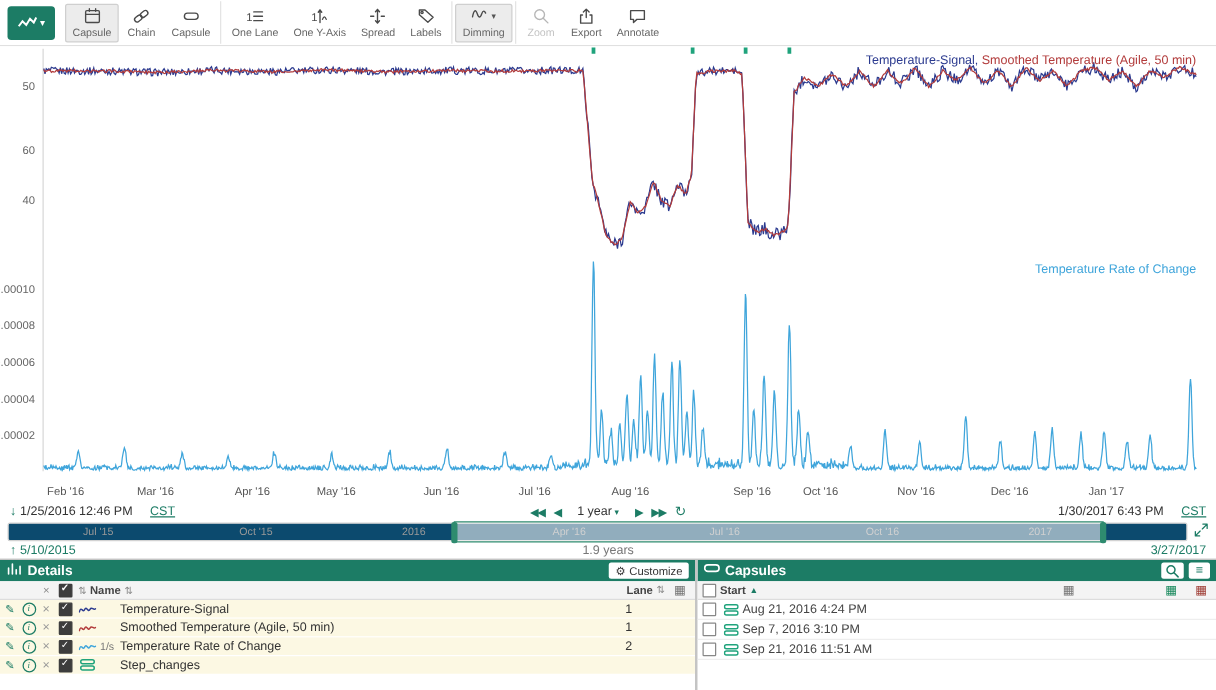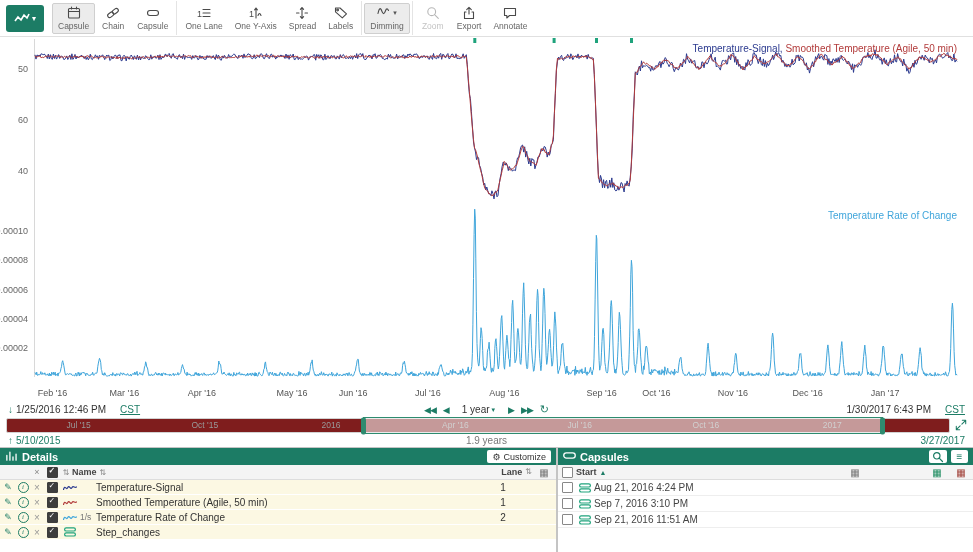--- a/index.html
+++ b/index.html
@@ -43,21 +43,21 @@
   .rr-right{display:flex;align-items:center;gap:3px;justify-content:flex-end;}
   .rr-center{display:flex;align-items:center;gap:7px;}
   .garrow{color:#1c7c65;font-weight:bold;}
   .tzlink{color:#1c7c65;text-decoration:underline;cursor:pointer;margin-left:11px;}
   .pb{background:none;border:none;padding:0;color:#1c7c65;font-size:9px;cursor:pointer;letter-spacing:-1px;}
   .dur{background:none;border:none;font-size:10px;color:#333;display:flex;align-items:center;gap:2px;cursor:pointer;}
   .dur .tb-caret{color:#1c7c65;}
 
   
   .scrub-row{height:17px;display:flex;align-items:center;gap:5px;padding:0 6px;flex:0 0 auto;}
-  .scrub-track{position:relative;flex:1;height:13px;background:#7f1d1d;border:1px solid #d2d2d2;border-radius:2px;}
+  .scrub-track{position:relative;flex:1;height:13px;background:#0c4a6e;border:1px solid #d2d2d2;border-radius:2px;}
   .stick{position:absolute;top:1px;transform:translateX(-50%);font-size:8.5px;color:#999;white-space:nowrap;}
   #scrub-sel{position:absolute;top:-2px;bottom:-2px;border:1px solid #2e8b6f;background:rgba(255,255,255,0.55);}
   .handle{position:absolute;top:50%;transform:translateY(-50%);width:5px;height:17px;background:#2e8b6f;border-radius:2px;}
   .hl{left:-3px;}.hr{right:-3px;}
   .smsvg{width:12px;height:12px;fill:none;stroke:#1c7c65;stroke-width:1.2;stroke-linecap:round;stroke-linejoin:round;}
 
   
   .invest-row{height:13px;display:grid;grid-template-columns:1fr auto 1fr;align-items:center;
               font-size:10px;padding:0 8px;flex:0 0 auto;}
   .iv-left{display:flex;gap:3px;color:#1c7c65;}
@@ -251,38 +251,38 @@
         <polyline points="35.0,18.7 36.0,20.3 37.0,19.9 38.1,19.5 39.1,19.0 40.1,19.0 41.1,20.8 42.2,20.1 43.2,20.6 44.2,20.4 45.2,19.1 46.3,20.0 47.3,18.8 48.3,19.3 49.3,19.0 50.4,20.0 51.4,19.2 52.4,19.3 53.4,20.6 54.5,19.3 55.5,19.8 56.5,18.7 57.5,19.2 58.6,19.8 59.6,18.6 60.6,20.6 61.6,19.9 62.7,20.1 63.7,20.3 64.7,19.3 65.7,20.1 66.8,20.1 67.8,20.5 68.8,19.4 69.8,19.1 70.9,19.6 71.9,20.8 72.9,20.7 73.9,19.2 75.0,18.9 76.0,19.8 77.0,19.6 78.0,20.1 79.1,20.7 80.1,19.3 81.1,19.6 82.1,19.3 83.1,19.0 84.2,20.9 85.2,20.9 86.2,19.2 87.2,18.8 88.3,18.9 89.3,20.7 90.3,19.7 91.3,18.9 92.4,19.6 93.4,20.8 94.4,21.1 95.4,20.1 96.5,20.8 97.5,21.0 98.5,19.9 99.5,21.1 100.6,19.4 101.6,19.6 102.6,19.3 103.6,20.8 104.7,19.4 105.7,20.6 106.7,21.1 107.7,19.6 108.8,20.0 109.8,20.4 110.8,19.9 111.8,20.1 112.9,20.9 113.9,20.4 114.9,20.4 115.9,21.5 117.0,19.6 118.0,21.8 119.0,20.0 120.0,21.1 121.1,20.8 122.1,21.3 123.1,20.3 124.1,21.9 125.2,20.1 126.2,19.9 127.2,20.8 128.2,20.2 129.2,20.8 130.3,20.8 131.3,21.9 132.3,21.6 133.3,20.0 134.4,21.2 135.4,21.6 136.4,20.7 137.4,19.5 138.5,20.8 139.5,19.5 140.5,21.1 141.5,21.0 142.6,19.6 143.6,19.8 144.6,20.7 145.6,21.4 146.7,19.9 147.7,20.2 148.7,20.4 149.7,21.1 150.8,19.6 151.8,20.2 152.8,20.8 153.8,20.2 154.9,19.1 155.9,19.5 156.9,20.5 157.9,18.9 159.0,20.8 160.0,18.7 161.0,20.2 162.0,19.2 163.1,20.0 164.1,19.9 165.1,18.6 166.1,18.7 167.2,19.3 168.2,18.3 169.2,19.4 170.2,19.6 171.3,19.9 172.3,19.5 173.3,18.4 174.3,18.8 175.3,20.1 176.4,19.0 177.4,19.7 178.4,19.4 179.4,18.9 180.5,20.5 181.5,20.1 182.5,19.7 183.5,18.6 184.6,19.1 185.6,18.8 186.6,19.9 187.6,19.1 188.7,18.5 189.7,19.0 190.7,18.7 191.7,20.7 192.8,20.4 193.8,19.7 194.8,18.9 195.8,19.3 196.9,19.9 197.9,19.2 198.9,20.4 199.9,20.3 201.0,20.4 202.0,20.9 203.0,20.9 204.0,19.5 205.1,20.8 206.1,19.2 207.1,20.0 208.1,19.6 209.2,20.2 210.2,19.4 211.2,19.3 212.2,21.0 213.3,19.8 214.3,20.9 215.3,19.8 216.3,19.8 217.4,21.2 218.4,21.2 219.4,19.6 220.4,20.9 221.4,19.5 222.5,20.1 223.5,19.3 224.5,20.1 225.5,21.0 226.6,21.1 227.6,20.3 228.6,20.4 229.6,20.7 230.7,20.6 231.7,20.6 232.7,20.5 233.7,20.5 234.8,20.4 235.8,19.5 236.8,19.6 237.8,20.7 238.9,19.6 239.9,20.3 240.9,19.1 241.9,19.2 243.0,18.7 244.0,19.9 245.0,19.1 246.0,19.1 247.1,20.4 248.1,19.2 249.1,20.2 250.1,18.7 251.2,19.0 252.2,19.7 253.2,19.1 254.2,19.0 255.3,19.8 256.3,18.2 257.3,18.0 258.3,19.7 259.4,18.2 260.4,18.7 261.4,19.1 262.4,19.7 263.5,18.5 264.5,18.6 265.5,18.1 266.5,20.0 267.5,18.9 268.6,18.5 269.6,20.2 270.6,19.4 271.6,19.5 272.7,18.5 273.7,18.2 274.7,20.4 275.7,19.0 276.8,19.8 277.8,18.4 278.8,19.6 279.8,19.7 280.9,19.1 281.9,19.8 282.9,18.8 283.9,20.3 285.0,18.7 286.0,19.7 287.0,19.2 288.0,20.8 289.1,18.9 290.1,20.7 291.1,20.3 292.1,18.9 293.2,20.0 294.2,19.7 295.2,19.1 296.2,19.8 297.3,19.2 298.3,20.2 299.3,21.0 300.3,20.7 301.4,19.8 302.4,20.2 303.4,19.7 304.4,19.3 305.5,21.0 306.5,19.9 307.5,20.4 308.5,21.4 309.6,19.9 310.6,20.5 311.6,19.5 312.6,19.7 313.6,20.3 314.7,21.5 315.7,19.6 316.7,20.7 317.7,19.4 318.8,21.3 319.8,19.7 320.8,19.3 321.8,21.1 322.9,19.6 323.9,19.8 324.9,19.5 325.9,20.1 327.0,19.4 328.0,20.9 329.0,20.8 330.0,20.1 331.1,19.6 332.1,20.9 333.1,20.6 334.1,19.5 335.2,20.1 336.2,21.0 337.2,20.0 338.2,20.1 339.3,19.3 340.3,19.1 341.3,19.3 342.3,20.6 343.4,20.9 344.4,20.3 345.4,20.2 346.4,18.7 347.5,20.6 348.5,19.9 349.5,19.5 350.5,18.9 351.6,19.3 352.6,19.0 353.6,20.2 354.6,18.8 355.7,19.6 356.7,20.3 357.7,18.8 358.7,18.6 359.7,19.8 360.8,19.6 361.8,18.8 362.8,18.6 363.8,19.3 364.9,20.4 365.9,18.5 366.9,19.6 367.9,20.0 369.0,19.3 370.0,20.6 371.0,18.8 372.0,20.7 373.1,20.0 374.1,18.8 375.1,19.4 376.1,20.0 377.2,19.4 378.2,19.2 379.2,18.6 380.2,19.8 381.3,19.2 382.3,19.9 383.3,20.4 384.3,18.9 385.4,18.7 386.4,19.3 387.4,19.0 388.4,19.0 389.5,20.1 390.5,20.8 391.5,20.5 392.5,19.5 393.6,20.0 394.6,21.0 395.6,20.9 396.6,19.1 397.7,20.9 398.7,19.8 399.7,20.5 400.7,20.2 401.8,18.8 402.8,20.8 403.8,20.6 404.8,21.0 405.8,19.9 406.9,20.6 407.9,20.6 408.9,20.4 409.9,18.9 411.0,20.4 412.0,19.6 413.0,19.1 414.0,19.9 415.1,20.0 416.1,19.5 417.1,20.9 418.1,18.9 419.2,20.5 420.2,20.0 421.2,19.2 422.2,19.2 423.3,19.7 424.3,19.2 425.3,20.1 426.3,18.9 427.4,20.6 428.4,19.8 429.4,20.4 430.4,20.3 431.5,19.0 432.5,18.5 433.5,20.1 434.5,19.0 435.6,20.3 436.6,18.6 437.6,19.1 438.6,19.0 439.7,18.8 440.7,19.4 441.7,20.5 442.7,19.1 443.8,19.1 444.8,19.9 445.8,19.3 446.8,18.6 447.9,19.2 448.9,19.4 449.9,19.5 450.9,19.9 451.9,18.8 453.0,20.2 454.0,19.8 455.0,20.4 456.0,18.6 457.1,18.7 458.1,18.7 459.1,19.6 460.1,20.1 461.2,20.7 462.2,20.6 463.2,18.6 464.2,19.8 465.3,19.0 466.3,20.2 467.3,29.7 468.3,41.3 469.4,54.6 470.4,66.8 471.4,79.4 472.4,90.9 473.5,102.6 474.5,111.2 475.5,112.7 476.5,116.1 477.6,120.2 478.6,125.1 479.6,129.2 480.6,133.4 481.7,136.9 482.7,142.5 483.7,147.0 484.7,150.9 485.8,152.5 486.8,153.6 487.8,154.1 488.8,156.9 489.9,156.6 490.9,157.6 491.9,158.9 492.9,158.1 494.0,157.9 495.0,155.3 496.0,155.3 497.0,154.5 498.0,152.3 499.1,147.2 500.1,142.8 501.1,138.5 502.1,133.7 503.2,129.7 504.2,124.4 505.2,125.6 506.2,126.9 507.3,128.8 508.3,130.5 509.3,132.4 510.3,133.3 511.4,131.8 512.4,131.9 513.4,131.3 514.4,130.2 515.5,128.3 516.5,128.4 517.5,125.1 518.5,121.9 519.6,118.7 520.6,114.9 521.6,111.6 522.6,109.4 523.7,109.8 524.7,112.2 525.7,116.1 526.7,117.7 527.8,119.5 528.8,123.3 529.8,124.2 530.8,124.4 531.9,125.5 532.9,125.7 533.9,126.1 534.9,127.1 536.0,128.3 537.0,125.7 538.0,121.9 539.0,118.6 540.1,116.3 541.1,114.2 542.1,111.3 543.1,113.0 544.1,112.3 545.2,115.5 546.2,115.2 547.2,117.4 548.2,117.3 549.3,117.1 550.3,112.0 551.3,108.6 552.3,106.3 553.4,98.5 554.4,76.6 555.4,54.3 556.4,32.0 557.5,21.1 558.5,22.4 559.5,21.1 560.5,21.8 561.6,21.2 562.6,22.1 563.6,21.6 564.6,21.1 565.7,19.7 566.7,19.4 567.7,20.6 568.7,19.0 569.8,19.3 570.8,20.8 571.8,20.8 572.8,19.0 573.9,19.2 574.9,19.7 575.9,19.5 576.9,20.5 578.0,19.7 579.0,19.0 580.0,19.8 581.0,20.8 582.1,19.0 583.1,20.0 584.1,20.1 585.1,18.8 586.2,20.3 587.2,18.7 588.2,19.8 589.2,20.4 590.2,21.3 591.3,20.4 592.3,22.5 593.3,22.1 594.3,37.3 595.4,64.0 596.4,90.4 597.4,116.4 598.4,141.1 599.5,142.3 600.5,142.9 601.5,145.1 602.5,146.1 603.6,146.8 604.6,147.9 605.6,147.8 606.6,148.9 607.7,148.7 608.7,147.5 609.7,146.3 610.7,147.5 611.8,146.8 612.8,145.7 613.8,148.0 614.8,147.5 615.9,149.2 616.9,149.2 617.9,149.5 618.9,151.7 620.0,150.4 621.0,149.9 622.0,150.0 623.0,150.7 624.1,149.3 625.1,148.4 626.1,147.7 627.1,148.7 628.2,146.8 629.2,146.1 630.2,143.3 631.2,129.3 632.3,104.9 633.3,82.6 634.3,59.8 635.3,36.2 636.3,35.2 637.4,35.1 638.4,32.4 639.4,30.0 640.4,29.6 641.5,28.0 642.5,26.5 643.5,24.8 644.5,26.3 645.6,27.3 646.6,26.1 647.6,26.8 648.6,27.9 649.7,29.0 650.7,28.8 651.7,30.6 652.7,30.4 653.8,31.4 654.8,32.1 655.8,31.6 656.8,29.3 657.9,30.2 658.9,28.1 659.9,26.8 660.9,25.9 662.0,25.6 663.0,23.8 664.0,22.8 665.0,23.9 666.1,23.0 667.1,23.6 668.1,23.5 669.1,24.9 670.2,26.7 671.2,27.6 672.2,27.2 673.2,28.3 674.3,31.1 675.3,30.1 676.3,31.2 677.3,31.5 678.4,29.9 679.4,30.1 680.4,27.4 681.4,27.9 682.4,25.7 683.5,25.6 684.5,23.8 685.5,22.9 686.5,21.8 687.6,19.2 688.6,20.4 689.6,22.0 690.6,22.9 691.7,23.2 692.7,26.2 693.7,26.4 694.7,28.3 695.8,29.9 696.8,30.4 697.8,30.2 698.8,32.6 699.9,30.5 700.9,31.1 701.9,29.3 702.9,28.1 704.0,26.0 705.0,26.2 706.0,23.8 707.0,22.4 708.1,21.8 709.1,20.1 710.1,18.8 711.1,20.6 712.2,22.8 713.2,23.6 714.2,24.4 715.2,25.5 716.3,25.6 717.3,27.2 718.3,28.0 719.3,29.3 720.4,28.2 721.4,29.4 722.4,27.6 723.4,27.0 724.5,26.9 725.5,25.7 726.5,24.2 727.5,22.4 728.5,21.3 729.6,21.1 730.6,17.7 731.6,18.1 732.6,18.0 733.7,20.1 734.7,20.7 735.7,21.1 736.7,24.3 737.8,24.6 738.8,27.5 739.8,28.3 740.8,29.3 741.9,29.8 742.9,33.0 743.9,31.7 744.9,29.8 746.0,29.6 747.0,28.9 748.0,27.8 749.0,26.4 750.1,24.0 751.1,23.6 752.1,22.9 753.1,21.5 754.2,18.8 755.2,19.6 756.2,21.1 757.2,22.5 758.3,22.6 759.3,23.2 760.3,24.9 761.3,24.5 762.4,25.5 763.4,27.0 764.4,25.9 765.4,27.1 766.5,25.3 767.5,25.0 768.5,24.9 769.5,23.7 770.6,22.7 771.6,21.5 772.6,20.3 773.6,19.5 774.6,18.1 775.7,17.4 776.7,16.8 777.7,19.8 778.7,20.1 779.8,21.0 780.8,21.7 781.8,24.5 782.8,25.2 783.9,25.2 784.9,26.8 785.9,28.7 786.9,28.5 788.0,28.6 789.0,28.9 790.0,27.3 791.0,26.7 792.1,26.6 793.1,24.7 794.1,23.9 795.1,22.0 796.2,21.2 797.2,19.8 798.2,20.3 799.2,20.2 800.3,22.0 801.3,21.9 802.3,23.2 803.3,24.4 804.4,26.4 805.4,28.0 806.4,28.1 807.4,30.4 808.5,32.0 809.5,31.5 810.5,31.1 811.5,28.8 812.6,28.7 813.6,27.5 814.6,24.6 815.6,24.9 816.7,21.5 817.7,21.7 818.7,20.3 819.7,18.8 820.7,17.3 821.8,17.3 822.8,18.7 823.8,20.3 824.8,21.8 825.9,22.7 826.9,22.6 827.9,24.0 828.9,25.7 830.0,25.8 831.0,27.0 832.0,28.1 833.0,27.0 834.1,25.0 835.1,25.3 836.1,25.1 837.1,23.6 838.2,23.7 839.2,22.6 840.2,21.4 841.2,21.3 842.3,19.1 843.3,20.5 844.3,20.7 845.3,22.3 846.4,25.0 847.4,24.5 848.4,26.1 849.4,28.0 850.5,29.4 851.5,28.8 852.5,31.6 853.5,31.2 854.6,30.4 855.6,30.1 856.6,28.2 857.6,27.4 858.7,25.8 859.7,26.5 860.7,25.2 861.7,22.3 862.8,21.5 863.8,20.1 864.8,20.1 865.8,18.8 866.8,19.8 867.9,18.0 868.9,19.2 869.9,17.7 870.9,19.4 872.0,17.1 873.0,16.8 874.0,17.8 875.0,17.0 876.1,18.5 877.1,17.2 878.1,19.0 879.1,19.3 880.2,20.5 881.2,21.0 882.2,22.8 883.2,24.0 884.3,23.8 885.3,26.3 886.3,26.8 887.3,28.0 888.4,26.2 889.4,24.5 890.4,25.1 891.4,24.0 892.5,23.0 893.5,22.7 894.5,22.3 895.5,20.9 896.6,21.8 897.6,19.9 898.6,20.2 899.6,22.4 900.7,21.7 901.7,24.5 902.7,25.2 903.7,26.2 904.8,28.0 905.8,28.5 906.8,29.3 907.8,30.1 908.9,32.2 909.9,30.6 910.9,31.3 911.9,29.9 912.9,27.7 914.0,25.8 915.0,25.3 916.0,23.5 917.0,22.7 918.1,23.0 919.1,19.9 920.1,20.2 921.1,20.7 922.2,19.9 923.2,21.1 924.2,20.5 925.2,22.0 926.3,22.2 927.3,23.3 928.3,22.4 929.3,23.9 930.4,25.1 931.4,25.0 932.4,23.2 933.4,24.0 934.5,23.3 935.5,22.2 936.5,22.3 937.5,19.8 938.6,19.1 939.6,19.0 940.6,19.7 941.6,17.4 942.7,17.6 943.7,16.3 944.7,16.7 945.7,18.3 946.8,18.6 947.8,17.9 948.8,20.2 949.8,18.8 950.9,19.6 951.9,21.1 952.9,21.9 953.9,21.1 955.0,22.2 956.0,21.5 957.0,22.9" fill="none" stroke="#b23b3b" stroke-width="1"></polyline>
         <rect x="473.3" y="1" width="3" height="5" fill="#1fa37c"></rect>
         <rect x="552.6" y="1" width="3" height="5" fill="#1fa37c"></rect>
         <rect x="595.0" y="1" width="3" height="5" fill="#1fa37c"></rect>
         <rect x="630.0" y="1" width="3" height="5" fill="#1fa37c"></rect>
         <polyline points="35.0,335.4 35.6,336.9 36.2,337.8 36.7,335.1 37.3,338.1 37.9,338.5 38.5,337.4 39.0,337.1 39.6,337.7 40.2,337.3 40.8,334.6 41.3,336.7 41.9,337.6 42.5,335.7 43.1,337.2 43.6,336.7 44.2,337.4 44.8,335.8 45.4,337.3 45.9,338.3 46.5,337.7 47.1,338.0 47.7,336.8 48.3,338.4 48.8,339.0 49.4,336.1 50.0,338.8 50.6,337.0 51.1,338.8 51.7,335.2 52.3,337.0 52.9,337.4 53.4,335.1 54.0,338.1 54.6,336.1 55.2,335.1 55.7,338.7 56.3,337.5 56.9,338.1 57.5,336.4 58.0,339.1 58.6,336.1 59.2,336.3 59.8,335.6 60.4,334.6 60.9,331.7 61.5,329.7 62.1,325.2 62.7,323.7 63.2,325.7 63.8,328.6 64.4,332.1 65.0,335.9 65.5,337.8 66.1,337.9 66.7,337.2 67.3,336.5 67.8,337.1 68.4,337.4 69.0,337.3 69.6,336.5 70.2,337.3 70.7,336.6 71.3,336.9 71.9,338.1 72.5,338.4 73.0,338.5 73.6,337.8 74.2,338.8 74.8,339.0 75.3,337.2 75.9,336.0 76.5,339.0 77.1,338.8 77.6,337.5 78.2,335.1 78.8,337.5 79.4,339.0 79.9,335.7 80.5,338.0 81.1,337.8 81.7,335.8 82.3,335.6 82.8,336.1 83.4,335.1 84.0,336.4 84.6,335.9 85.1,336.3 85.7,338.8 86.3,336.1 86.9,336.7 87.4,336.6 88.0,338.0 88.6,338.1 89.2,338.7 89.7,337.9 90.3,338.5 90.9,337.3 91.5,337.1 92.0,337.7 92.6,335.2 93.2,337.2 93.8,338.4 94.4,337.3 94.9,336.5 95.5,336.2 96.1,336.1 96.7,336.3 97.2,334.9 97.8,329.4 98.4,326.1 99.0,323.2 99.5,321.3 100.1,322.9 100.7,325.3 101.3,332.5 101.8,333.8 102.4,337.7 103.0,336.5 103.6,338.1 104.1,338.4 104.7,335.7 105.3,337.1 105.9,338.4 106.5,338.9 107.0,339.0 107.6,339.0 108.2,338.8 108.8,338.7 109.3,338.9 109.9,337.8 110.5,337.5 111.1,338.1 111.6,337.4 112.2,338.7 112.8,335.6 113.4,337.6 113.9,338.2 114.5,338.4 115.1,337.1 115.7,339.1 116.3,337.7 116.8,336.4 117.4,338.0 118.0,337.5 118.6,337.1 119.1,337.2 119.7,338.9 120.3,336.1 120.9,335.6 121.4,336.2 122.0,337.4 122.6,337.9 123.2,335.9 123.7,336.9 124.3,336.7 124.9,337.9 125.5,338.0 126.0,337.5 126.6,338.3 127.2,336.9 127.8,336.6 128.4,337.9 128.9,338.7 129.5,338.4 130.1,338.3 130.7,337.1 131.2,339.1 131.8,337.9 132.4,337.2 133.0,336.3 133.5,337.1 134.1,337.8 134.7,335.0 135.3,336.0 135.8,337.8 136.4,336.5 137.0,334.3 137.6,338.4 138.1,338.3 138.7,337.5 139.3,336.9 139.9,335.5 140.5,336.6 141.0,337.5 141.6,336.7 142.2,337.9 142.8,338.1 143.3,335.1 143.9,334.1 144.5,329.9 145.1,328.8 145.6,324.8 146.2,326.2 146.8,330.3 147.4,330.5 147.9,333.2 148.5,337.4 149.1,338.7 149.7,337.5 150.3,338.3 150.8,338.7 151.4,337.2 152.0,337.4 152.6,338.7 153.1,338.0 153.7,337.8 154.3,337.9 154.9,336.8 155.4,335.6 156.0,335.6 156.6,337.9 157.2,337.2 157.7,338.2 158.3,336.1 158.9,338.1 159.5,336.3 160.0,336.9 160.6,338.1 161.2,338.7 161.8,336.1 162.4,338.8 162.9,336.5 163.5,336.1 164.1,336.6 164.7,337.4 165.2,336.0 165.8,338.1 166.4,337.2 167.0,337.4 167.5,337.7 168.1,337.8 168.7,337.7 169.3,337.3 169.8,338.8 170.4,337.0 171.0,338.0 171.6,338.5 172.1,338.1 172.7,337.5 173.3,336.2 173.9,338.6 174.5,338.5 175.0,336.8 175.6,337.1 176.2,337.8 176.8,338.0 177.3,337.5 177.9,335.5 178.5,338.0 179.1,337.6 179.6,337.2 180.2,336.1 180.8,335.5 181.4,331.5 181.9,329.4 182.5,327.6 183.1,330.0 183.7,332.0 184.2,332.3 184.8,336.2 185.4,336.8 186.0,337.1 186.6,338.5 187.1,335.1 187.7,338.2 188.3,337.3 188.9,336.6 189.4,338.0 190.0,337.1 190.6,337.7 191.2,339.1 191.7,338.5 192.3,338.3 192.9,338.2 193.5,338.0 194.0,339.0 194.6,336.7 195.2,335.5 195.8,337.4 196.3,335.5 196.9,338.1 197.5,336.7 198.1,338.6 198.7,336.0 199.2,338.8 199.8,337.1 200.4,337.7 201.0,337.8 201.5,336.6 202.1,337.5 202.7,338.5 203.3,336.3 203.8,336.1 204.4,336.1 205.0,338.3 205.6,337.0 206.1,337.9 206.7,338.4 207.3,337.8 207.9,337.8 208.5,338.4 209.0,337.2 209.6,337.9 210.2,337.0 210.8,336.9 211.3,338.0 211.9,338.1 212.5,337.4 213.1,337.0 213.6,335.8 214.2,337.5 214.8,337.6 215.4,336.8 215.9,336.6 216.5,336.0 217.1,335.7 217.7,333.9 218.2,330.2 218.8,324.0 219.4,327.0 220.0,326.7 220.6,327.7 221.1,331.5 221.7,336.3 222.3,337.3 222.9,336.4 223.4,337.0 224.0,335.0 224.6,336.7 225.2,337.0 225.7,337.7 226.3,338.4 226.9,338.1 227.5,337.4 228.0,336.5 228.6,338.2 229.2,335.8 229.8,338.0 230.3,338.9 230.9,336.8 231.5,337.2 232.1,338.8 232.7,338.9 233.2,339.1 233.8,335.4 234.4,338.1 235.0,337.3 235.5,338.5 236.1,338.7 236.7,335.9 237.3,336.4 237.8,337.5 238.4,337.0 239.0,335.4 239.6,335.2 240.1,338.0 240.7,337.7 241.3,337.9 241.9,336.6 242.5,338.0 243.0,337.0 243.6,338.2 244.2,337.4 244.8,337.3 245.3,338.6 245.9,338.9 246.5,337.4 247.1,338.4 247.6,336.0 248.2,338.3 248.8,338.2 249.4,336.7 249.9,337.7 250.5,336.2 251.1,338.6 251.7,338.5 252.2,335.9 252.8,337.2 253.4,338.2 254.0,336.5 254.6,339.1 255.1,335.5 255.7,339.0 256.3,336.0 256.9,339.0 257.4,339.1 258.0,338.9 258.6,335.7 259.2,335.2 259.7,336.6 260.3,337.3 260.9,338.1 261.5,338.6 262.0,338.9 262.6,337.6 263.2,336.2 263.8,332.4 264.3,331.9 264.9,326.2 265.5,324.9 266.1,329.8 266.7,332.3 267.2,334.5 267.8,335.2 268.4,337.6 269.0,338.7 269.5,337.0 270.1,335.0 270.7,336.3 271.3,336.7 271.8,337.6 272.4,335.2 273.0,338.1 273.6,338.7 274.1,337.4 274.7,336.1 275.3,338.5 275.9,336.3 276.4,338.7 277.0,337.7 277.6,339.0 278.2,338.3 278.8,337.5 279.3,338.6 279.9,335.4 280.5,335.2 281.1,337.3 281.6,337.4 282.2,336.1 282.8,338.3 283.4,339.0 283.9,338.7 284.5,336.4 285.1,337.5 285.7,338.4 286.2,337.8 286.8,338.8 287.4,336.2 288.0,335.0 288.6,336.7 289.1,336.6 289.7,338.7 290.3,336.5 290.9,338.7 291.4,338.3 292.0,337.7 292.6,338.7 293.2,336.4 293.7,336.5 294.3,337.7 294.9,338.6 295.5,338.3 296.0,338.7 296.6,338.2 297.2,339.1 297.8,338.8 298.3,338.7 298.9,334.4 299.5,337.1 300.1,338.4 300.7,335.0 301.2,336.2 301.8,337.0 302.4,336.9 303.0,337.2 303.5,338.9 304.1,336.6 304.7,336.3 305.3,338.7 305.8,339.0 306.4,336.0 307.0,338.0 307.6,337.9 308.1,335.2 308.7,338.2 309.3,336.0 309.9,333.6 310.4,329.6 311.0,325.5 311.6,326.0 312.2,322.9 312.8,329.9 313.3,333.2 313.9,334.7 314.5,337.5 315.1,338.4 315.6,337.1 316.2,339.1 316.8,338.3 317.4,338.3 317.9,337.3 318.5,339.0 319.1,337.6 319.7,336.2 320.2,337.9 320.8,337.8 321.4,334.7 322.0,337.2 322.5,338.2 323.1,338.1 323.7,335.7 324.3,337.3 324.9,338.6 325.4,337.0 326.0,338.0 326.6,337.3 327.2,337.4 327.7,338.8 328.3,338.9 328.9,337.0 329.5,336.8 330.0,337.8 330.6,337.7 331.2,337.6 331.8,335.1 332.3,339.1 332.9,337.2 333.5,336.8 334.1,338.2 334.7,339.1 335.2,338.5 335.8,337.4 336.4,339.1 337.0,335.8 337.5,337.0 338.1,338.2 338.7,338.2 339.3,338.8 339.8,337.3 340.4,338.0 341.0,337.8 341.6,338.7 342.1,338.0 342.7,338.8 343.3,336.9 343.9,338.1 344.4,336.9 345.0,338.4 345.6,338.3 346.2,336.2 346.8,337.2 347.3,336.3 347.9,338.9 348.5,336.4 349.1,335.5 349.6,337.1 350.2,338.6 350.8,337.6 351.4,337.1 351.9,338.3 352.5,339.1 353.1,338.9 353.7,338.1 354.2,336.7 354.8,334.7 355.4,333.8 356.0,329.8 356.5,327.9 357.1,323.8 357.7,322.3 358.3,322.4 358.9,329.5 359.4,334.1 360.0,335.6 360.6,337.3 361.2,336.9 361.7,338.7 362.3,338.5 362.9,336.2 363.5,338.6 364.0,337.9 364.6,336.4 365.2,338.3 365.8,337.4 366.3,338.4 366.9,337.3 367.5,338.1 368.1,338.2 368.6,337.2 369.2,338.4 369.8,335.4 370.4,335.8 371.0,338.4 371.5,335.8 372.1,338.3 372.7,338.3 373.3,339.0 373.8,338.8 374.4,337.8 375.0,338.4 375.6,338.7 376.1,336.4 376.7,337.3 377.3,335.0 377.9,338.3 378.4,336.9 379.0,338.7 379.6,334.9 380.2,335.2 380.8,336.1 381.3,337.6 381.9,336.9 382.5,336.0 383.1,338.8 383.6,338.1 384.2,337.9 384.8,336.5 385.4,338.1 385.9,335.0 386.5,337.9 387.1,336.5 387.7,338.8 388.2,336.6 388.8,337.0 389.4,337.1 390.0,338.2 390.5,336.9 391.1,337.7 391.7,338.2 392.3,338.9 392.9,337.8 393.4,337.8 394.0,337.5 394.6,337.8 395.2,338.8 395.7,335.0 396.3,338.4 396.9,338.0 397.5,336.6 398.0,337.1 398.6,337.1 399.2,338.9 399.8,338.2 400.3,336.1 400.9,335.9 401.5,336.3 402.1,334.1 402.6,328.4 403.2,325.7 403.8,326.6 404.4,324.2 405.0,327.4 405.5,330.2 406.1,334.8 406.7,336.2 407.3,336.7 407.8,336.5 408.4,338.3 409.0,336.1 409.6,338.0 410.1,337.8 410.7,335.1 411.3,337.0 411.9,334.7 412.4,336.7 413.0,339.0 413.6,336.3 414.2,339.0 414.7,336.6 415.3,338.8 415.9,336.9 416.5,337.8 417.1,339.1 417.6,338.5 418.2,339.0 418.8,336.4 419.4,337.6 419.9,336.7 420.5,335.4 421.1,337.4 421.7,336.6 422.2,336.7 422.8,336.1 423.4,336.7 424.0,338.1 424.5,339.0 425.1,336.9 425.7,336.6 426.3,334.4 426.8,336.8 427.4,338.5 428.0,336.4 428.6,337.5 429.2,334.7 429.7,337.1 430.3,337.0 430.9,336.8 431.5,337.2 432.0,338.7 432.6,335.0 433.2,335.0 433.8,337.0 434.3,339.0 434.9,338.1 435.5,336.8 436.1,337.1 436.6,337.4 437.2,338.8 437.8,335.6 438.4,337.4 439.0,332.2 439.5,330.7 440.1,329.1 440.7,327.8 441.3,327.7 441.8,330.2 442.4,333.0 443.0,334.9 443.6,335.4 444.1,338.6 444.7,338.9 445.3,339.0 445.9,338.1 446.4,335.6 447.0,337.0 447.6,337.7 448.2,336.0 448.7,337.9 449.3,336.9 449.9,336.1 450.5,333.0 451.1,335.2 451.6,334.7 452.2,337.6 452.8,332.2 453.4,335.5 453.9,336.0 454.5,335.7 455.1,334.1 455.7,336.3 456.2,335.6 456.8,336.7 457.4,336.6 458.0,337.9 458.5,336.0 459.1,337.1 459.7,336.7 460.3,333.1 460.8,337.5 461.4,334.0 462.0,335.5 462.6,331.8 463.2,333.2 463.7,336.4 464.3,338.3 464.9,337.5 465.5,335.7 466.0,334.1 466.6,336.1 467.2,335.3 467.8,331.8 468.3,329.9 468.9,337.2 469.5,334.6 470.1,333.8 470.6,335.1 471.2,332.4 471.8,329.4 472.4,316.6 472.9,287.2 473.5,241.4 474.1,197.4 474.7,172.2 475.3,181.1 475.8,221.9 476.4,274.4 477.0,306.5 477.6,320.9 478.1,325.9 478.7,329.1 479.3,326.6 479.9,313.9 480.4,301.5 481.0,290.7 481.6,293.8 482.2,301.5 482.7,313.7 483.3,328.6 483.9,333.2 484.5,330.8 485.1,334.0 485.6,331.6 486.2,331.3 486.8,328.7 487.4,315.2 487.9,312.2 488.5,311.3 489.1,305.2 489.7,314.7 490.2,321.8 490.8,331.4 491.4,335.3 492.0,330.9 492.5,333.0 493.1,334.5 493.7,332.9 494.3,327.3 494.8,311.6 495.4,304.0 496.0,301.7 496.6,309.6 497.2,318.3 497.7,327.0 498.3,331.9 498.9,328.5 499.5,319.6 500.0,308.1 500.6,293.1 501.2,281.7 501.8,278.6 502.3,288.1 502.9,304.1 503.5,319.9 504.1,329.9 504.6,332.2 505.2,323.4 505.8,313.6 506.4,303.2 506.9,298.2 507.5,303.9 508.1,312.5 508.7,321.6 509.3,322.7 509.8,329.6 510.4,321.4 511.0,302.3 511.6,285.5 512.1,268.6 512.7,263.3 513.3,276.0 513.9,296.8 514.4,314.4 515.0,325.8 515.6,324.3 516.2,321.9 516.7,316.0 517.3,295.9 517.9,291.5 518.5,295.9 519.0,303.7 519.6,315.6 520.2,326.2 520.8,327.4 521.4,321.7 521.9,306.2 522.5,276.8 523.1,256.3 523.7,245.8 524.2,259.2 524.8,281.1 525.4,307.8 526.0,322.9 526.5,329.4 527.1,331.8 527.7,330.5 528.3,316.3 528.8,305.2 529.4,285.3 530.0,280.0 530.6,277.1 531.2,297.3 531.7,311.6 532.3,322.0 532.9,327.7 533.5,334.3 534.0,333.6 534.6,328.8 535.2,321.2 535.8,307.6 536.3,285.9 536.9,263.3 537.5,252.4 538.1,258.7 538.6,285.6 539.2,311.2 539.8,321.4 540.4,328.3 540.9,333.7 541.5,327.7 542.1,306.7 542.7,286.1 543.3,259.5 543.8,251.3 544.4,257.3 545.0,276.4 545.6,302.8 546.1,318.3 546.7,327.4 547.3,323.9 547.9,315.7 548.4,307.8 549.0,295.6 549.6,292.3 550.2,298.7 550.7,311.5 551.3,320.6 551.9,329.2 552.5,327.8 553.0,323.1 553.6,308.6 554.2,286.8 554.8,274.9 555.4,281.9 555.9,289.9 556.5,310.9 557.1,321.2 557.7,333.5 558.2,336.6 558.8,333.7 559.4,332.9 560.0,329.2 560.5,328.3 561.1,316.6 561.7,307.3 562.3,307.3 562.8,306.3 563.4,315.0 564.0,324.5 564.6,329.4 565.1,331.1 565.7,336.8 566.3,335.8 566.9,329.0 567.5,335.7 568.0,333.9 568.6,337.8 569.2,335.5 569.8,335.4 570.3,336.7 570.9,336.8 571.5,335.1 572.1,334.4 572.6,333.1 573.2,333.7 573.8,333.4 574.4,332.5 574.9,338.3 575.5,329.3 576.1,336.8 576.7,333.0 577.3,335.1 577.8,333.0 578.4,335.4 579.0,336.5 579.6,335.3 580.1,332.7 580.7,334.2 581.3,335.5 581.9,331.8 582.4,336.9 583.0,334.6 583.6,335.3 584.2,336.0 584.7,335.2 585.3,330.4 585.9,336.5 586.5,335.3 587.0,338.3 587.6,334.8 588.2,336.5 588.8,336.2 589.4,335.2 589.9,332.7 590.5,330.3 591.1,334.8 591.7,336.0 592.2,337.8 592.8,333.6 593.4,332.8 594.0,321.9 594.5,299.6 595.1,262.9 595.7,224.8 596.3,198.3 596.8,201.9 597.4,234.0 598.0,272.0 598.6,308.1 599.1,323.6 599.7,333.2 600.3,329.8 600.9,328.2 601.5,315.2 602.0,304.6 602.6,292.6 603.2,291.3 603.8,297.6 604.3,313.0 604.9,325.7 605.5,329.5 606.1,334.7 606.6,335.1 607.2,336.1 607.8,334.3 608.4,326.0 608.9,322.1 609.5,310.1 610.1,293.1 610.7,268.6 611.3,263.6 611.8,269.8 612.4,286.8 613.0,308.1 613.6,325.9 614.1,328.9 614.7,335.7 615.3,332.3 615.9,336.3 616.4,333.3 617.0,328.9 617.6,319.9 618.2,305.6 618.7,288.3 619.3,275.3 619.9,279.3 620.5,292.7 621.0,306.0 621.6,320.3 622.2,328.3 622.8,335.9 623.4,337.5 623.9,337.5 624.5,338.1 625.1,337.7 625.7,336.9 626.2,333.9 626.8,335.7 627.4,335.6 628.0,334.0 628.5,332.7 629.1,317.8 629.7,299.1 630.3,270.3 630.8,237.2 631.4,223.3 632.0,229.7 632.6,255.2 633.1,293.5 633.7,314.4 634.3,327.5 634.9,329.3 635.5,335.5 636.0,327.6 636.6,326.8 637.2,318.8 637.8,309.3 638.3,293.2 638.9,291.8 639.5,295.3 640.1,306.0 640.6,319.1 641.2,325.4 641.8,334.5 642.4,336.8 642.9,337.4 643.5,328.9 644.1,332.6 644.7,325.7 645.2,316.0 645.8,309.7 646.4,309.0 647.0,311.0 647.6,318.1 648.1,324.1 648.7,327.0 649.3,336.8 649.9,336.0 650.4,335.0 651.0,337.8 651.6,332.5 652.2,335.0 652.7,336.0 653.3,332.7 653.9,333.9 654.5,332.6 655.0,332.2 655.6,333.7 656.2,334.1 656.8,333.6 657.4,334.2 657.9,336.2 658.5,333.8 659.1,337.6 659.7,333.5 660.2,337.3 660.8,336.9 661.4,337.5 662.0,332.5 662.5,336.2 663.1,335.6 663.7,333.8 664.3,338.2 664.8,329.8 665.4,332.7 666.0,334.3 666.6,337.3 667.1,334.2 667.7,331.2 668.3,335.4 668.9,334.9 669.5,336.3 670.0,335.8 670.6,337.4 671.2,333.9 671.8,334.2 672.3,334.9 672.9,336.6 673.5,334.8 674.1,338.2 674.6,332.0 675.2,336.5 675.8,335.7 676.4,334.6 676.9,334.7 677.5,335.5 678.1,335.6 678.7,329.1 679.2,325.7 679.8,322.1 680.4,320.7 681.0,320.2 681.6,326.3 682.1,331.7 682.7,334.2 683.3,336.9 683.9,336.6 684.4,337.5 685.0,338.8 685.6,337.7 686.2,337.9 686.7,338.4 687.3,338.1 687.9,336.3 688.5,336.4 689.0,334.8 689.6,336.8 690.2,338.6 690.8,337.0 691.3,338.5 691.9,338.5 692.5,338.9 693.1,339.0 693.7,336.9 694.2,338.2 694.8,338.9 695.4,337.9 696.0,337.5 696.5,336.7 697.1,338.8 697.7,337.5 698.3,338.2 698.8,336.9 699.4,335.6 700.0,338.7 700.6,339.0 701.1,337.6 701.7,337.3 702.3,337.5 702.9,336.7 703.4,337.8 704.0,337.9 704.6,338.6 705.2,337.5 705.8,334.4 706.3,326.8 706.9,319.1 707.5,309.7 708.1,306.2 708.6,311.8 709.2,318.6 709.8,326.6 710.4,332.8 710.9,334.6 711.5,336.0 712.1,339.0 712.7,335.7 713.2,339.1 713.8,335.0 714.4,337.6 715.0,338.7 715.6,334.6 716.1,339.1 716.7,337.7 717.3,336.8 717.9,338.1 718.4,337.4 719.0,335.1 719.6,337.1 720.2,338.2 720.7,338.0 721.3,337.7 721.9,337.5 722.5,335.3 723.0,338.7 723.6,336.8 724.2,335.8 724.8,335.3 725.3,337.3 725.9,338.0 726.5,337.7 727.1,335.7 727.7,336.8 728.2,338.1 728.8,336.7 729.4,337.4 730.0,338.8 730.5,339.0 731.1,337.9 731.7,336.6 732.3,336.6 732.8,335.0 733.4,335.6 734.0,328.4 734.6,325.6 735.1,318.9 735.7,316.3 736.3,318.0 736.9,325.2 737.4,331.0 738.0,335.3 738.6,336.7 739.2,337.8 739.8,336.8 740.3,339.0 740.9,335.0 741.5,337.4 742.1,338.1 742.6,337.0 743.2,334.9 743.8,338.5 744.4,339.1 744.9,338.2 745.5,338.6 746.1,337.5 746.7,338.6 747.2,337.6 747.8,337.3 748.4,334.5 749.0,338.5 749.6,336.9 750.1,337.3 750.7,336.9 751.3,336.3 751.9,338.5 752.4,336.7 753.0,339.0 753.6,337.9 754.2,337.0 754.7,338.3 755.3,338.0 755.9,337.7 756.5,335.9 757.0,338.0 757.6,337.7 758.2,335.7 758.8,338.1 759.3,336.0 759.9,336.2 760.5,337.9 761.1,339.0 761.7,338.1 762.2,336.9 762.8,336.5 763.4,337.0 764.0,338.4 764.5,338.5 765.1,337.6 765.7,339.0 766.3,335.7 766.8,337.5 767.4,338.3 768.0,336.9 768.6,339.0 769.1,334.3 769.7,333.5 770.3,330.0 770.9,322.4 771.4,312.7 772.0,300.3 772.6,296.1 773.2,299.9 773.8,311.6 774.3,323.9 774.9,330.1 775.5,336.7 776.1,337.2 776.6,338.7 777.2,337.7 777.8,337.0 778.4,336.9 778.9,338.9 779.5,335.0 780.1,337.2 780.7,338.0 781.2,338.4 781.8,336.8 782.4,338.0 783.0,335.3 783.5,337.6 784.1,337.3 784.7,336.6 785.3,337.4 785.9,336.5 786.4,338.7 787.0,337.5 787.6,338.9 788.2,336.5 788.7,338.7 789.3,337.6 789.9,338.2 790.5,337.7 791.0,339.0 791.6,336.9 792.2,337.0 792.8,338.4 793.3,337.6 793.9,335.3 794.5,336.8 795.1,338.3 795.6,336.7 796.2,337.3 796.8,336.9 797.4,334.6 798.0,333.8 798.5,331.5 799.1,322.4 799.7,316.8 800.3,317.1 800.8,316.5 801.4,321.9 802.0,331.2 802.6,335.0 803.1,336.8 803.7,338.2 804.3,337.8 804.9,337.0 805.4,337.4 806.0,336.4 806.6,337.2 807.2,335.6 807.8,338.7 808.3,339.0 808.9,339.0 809.5,336.5 810.1,334.6 810.6,337.6 811.2,338.7 811.8,338.6 812.4,336.5 812.9,338.7 813.5,336.7 814.1,336.6 814.7,339.0 815.2,336.0 815.8,338.8 816.4,338.2 817.0,337.9 817.5,338.4 818.1,335.4 818.7,338.1 819.3,338.3 819.9,335.6 820.4,338.5 821.0,338.8 821.6,337.8 822.2,336.3 822.7,337.7 823.3,338.5 823.9,337.2 824.5,336.5 825.0,335.7 825.6,333.7 826.2,325.8 826.8,318.1 827.3,311.8 827.9,307.9 828.5,313.2 829.1,320.1 829.6,329.3 830.2,334.0 830.8,337.6 831.4,337.5 832.0,337.3 832.5,337.4 833.1,337.7 833.7,337.2 834.3,338.3 834.8,336.2 835.4,338.4 836.0,337.1 836.6,338.8 837.1,338.3 837.7,336.4 838.3,337.1 838.9,336.8 839.4,331.1 840.0,325.6 840.6,318.3 841.2,309.7 841.8,304.6 842.3,310.5 842.9,318.5 843.5,327.3 844.1,331.4 844.6,336.3 845.2,338.1 845.8,336.9 846.4,336.8 846.9,337.0 847.5,337.6 848.1,335.5 848.7,338.3 849.2,337.8 849.8,336.4 850.4,338.0 851.0,338.2 851.5,335.9 852.1,336.0 852.7,337.1 853.3,338.1 853.9,335.4 854.4,337.0 855.0,337.7 855.6,336.7 856.2,337.4 856.7,336.1 857.3,337.3 857.9,337.4 858.5,339.0 859.0,334.4 859.6,336.1 860.2,338.4 860.8,338.5 861.3,337.7 861.9,337.0 862.5,333.8 863.1,326.1 863.6,319.6 864.2,313.9 864.8,308.1 865.4,314.9 866.0,319.5 866.5,329.9 867.1,332.9 867.7,337.6 868.3,335.1 868.8,336.7 869.4,337.3 870.0,337.0 870.6,337.9 871.1,334.5 871.7,338.8 872.3,338.1 872.9,335.9 873.4,338.4 874.0,337.9 874.6,338.1 875.2,337.1 875.7,336.9 876.3,337.4 876.9,337.4 877.5,337.4 878.1,338.9 878.6,339.0 879.2,337.0 879.8,336.7 880.4,335.0 880.9,330.7 881.5,326.6 882.1,320.9 882.7,310.1 883.2,309.0 883.8,310.1 884.4,317.8 885.0,324.8 885.5,333.0 886.1,334.6 886.7,338.1 887.3,336.0 887.9,338.3 888.4,336.2 889.0,336.0 889.6,336.2 890.2,336.4 890.7,339.0 891.3,337.6 891.9,338.8 892.5,337.1 893.0,337.6 893.6,337.2 894.2,337.6 894.8,338.5 895.3,337.8 895.9,338.9 896.5,338.4 897.1,338.9 897.6,337.6 898.2,337.7 898.8,337.3 899.4,332.6 900.0,328.1 900.5,322.6 901.1,318.2 901.7,317.0 902.3,317.1 902.8,323.9 903.4,329.6 904.0,332.2 904.6,337.0 905.1,337.1 905.7,337.2 906.3,335.8 906.9,334.8 907.4,338.3 908.0,337.8 908.6,338.8 909.2,336.2 909.7,337.5 910.3,336.9 910.9,336.6 911.5,336.4 912.1,334.5 912.6,338.5 913.2,337.6 913.8,336.8 914.4,335.8 914.9,338.8 915.5,335.5 916.1,338.7 916.7,338.6 917.2,336.8 917.8,332.4 918.4,327.4 919.0,320.4 919.5,314.6 920.1,310.7 920.7,314.8 921.3,318.6 921.8,330.1 922.4,333.2 923.0,333.5 923.6,336.8 924.2,335.6 924.7,337.9 925.3,338.6 925.9,336.5 926.5,339.1 927.0,336.8 927.6,337.9 928.2,338.2 928.8,337.8 929.3,337.8 929.9,336.1 930.5,336.3 931.1,338.8 931.6,337.4 932.2,339.0 932.8,338.0 933.4,338.1 933.9,338.5 934.5,339.0 935.1,335.4 935.7,338.3 936.3,338.3 936.8,338.7 937.4,337.1 938.0,336.5 938.6,338.5 939.1,337.4 939.7,337.5 940.3,338.4 940.9,337.8 941.4,337.9 942.0,337.9 942.6,337.3 943.2,337.5 943.7,336.0 944.3,337.9 944.9,338.1 945.5,334.8 946.1,336.6 946.6,338.7 947.2,338.9 947.8,339.0 948.4,337.5 948.9,335.7 949.5,334.4 950.1,325.5 950.7,311.7 951.2,292.0 951.8,272.4 952.4,266.2 953.0,273.0 953.5,291.9 954.1,314.5 954.7,328.3 955.3,333.2 955.8,338.1 956.4,337.2 957.0,338.2" fill="none" stroke="#3fa5db" stroke-width="1"></polyline>
       </svg>
     <div id="ylabels">
         <div class="ytick" style="top: 27.375px;">50</div>
         <div class="ytick" style="top: 78px;">60</div>
-        <div class="ytick" style="top: 129px;">40</div>
+        <div class="ytick" style="top: 118px;">40</div>
         <div class="ytick" style="top: 189.237px;">0.00010</div>
         <div class="ytick" style="top: 218.39px;">0.00008</div>
         <div class="ytick" style="top: 247.542px;">0.00006</div>
         <div class="ytick" style="top: 276.695px;">0.00004</div>
         <div class="ytick" style="top: 305.847px;">0.00002</div>
       </div>
     <div class="legend legend1">
       <span style="color: rgb(43, 58, 143);">Temperature-Signal,</span><span style="color: rgb(178, 59, 59);"> Smoothed Temperature (Agile, 50 min)</span>
     </div>
     <div class="legend legend2">
       <span style="color: rgb(63, 165, 219);">Temperature Rate of Change</span>
     </div>
     <div id="xaxis">
         <div class="xtick" style="left: 52.518px;">Feb '16</div>
         <div class="xtick" style="left: 124.434px;">Mar '16</div>
         <div class="xtick" style="left: 201.882px;">Apr '16</div>
-        <div class="xtick" style="left: 292px;">May '16</div>
+        <div class="xtick" style="left: 269px;">May '16</div>
         <div class="xtick" style="left: 353.09px;">Jun '16</div>
         <div class="xtick" style="left: 427.772px;">Jul '16</div>
         <div class="xtick" style="left: 504.298px;">Aug '16</div>
         <div class="xtick" style="left: 581.746px; margin-left: 20px;">Sep '16</div>
         <div class="xtick" style="left: 656.428px;">Oct '16</div>
         <div class="xtick" style="left: 732.954px;">Nov '16</div>
         <div class="xtick" style="left: 807.636px;">Dec '16</div>
         <div class="xtick" style="left: 885.084px;">Jan '17</div>
       </div>
   </div>

